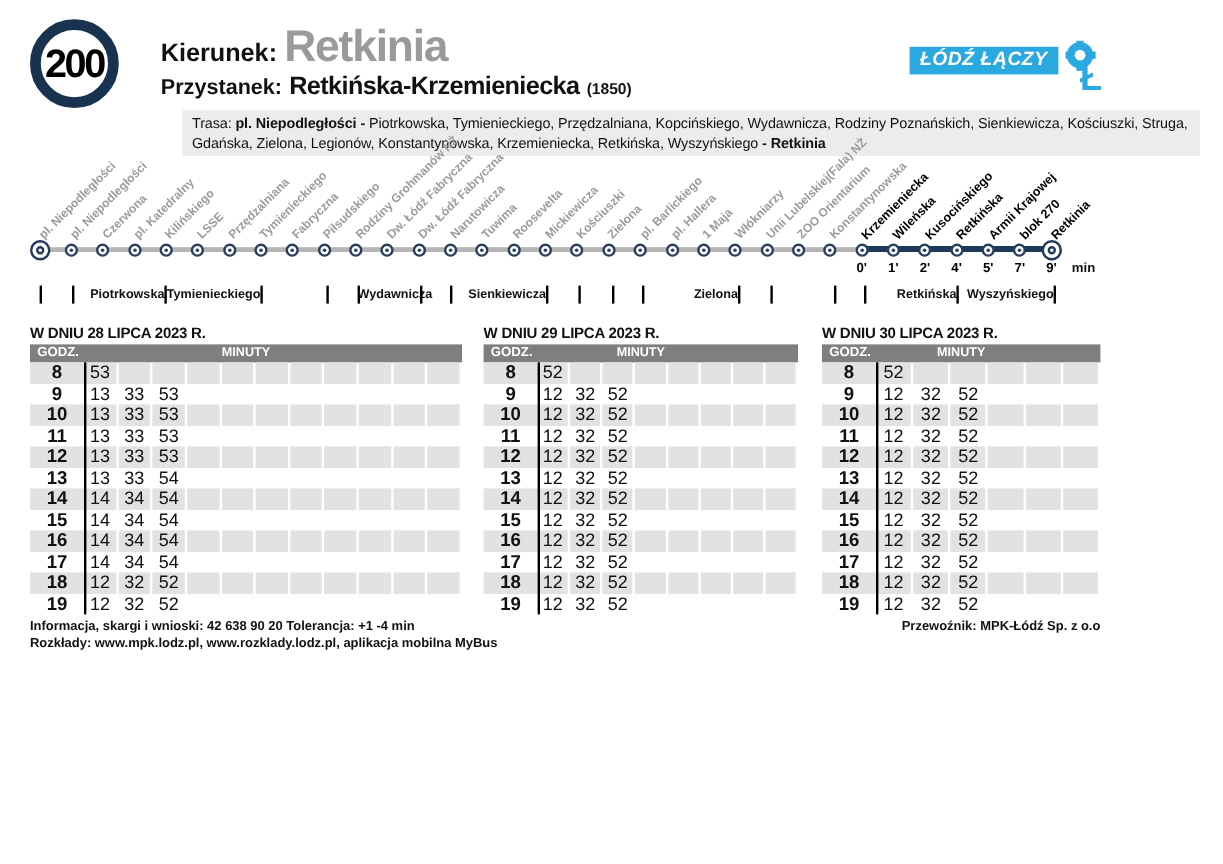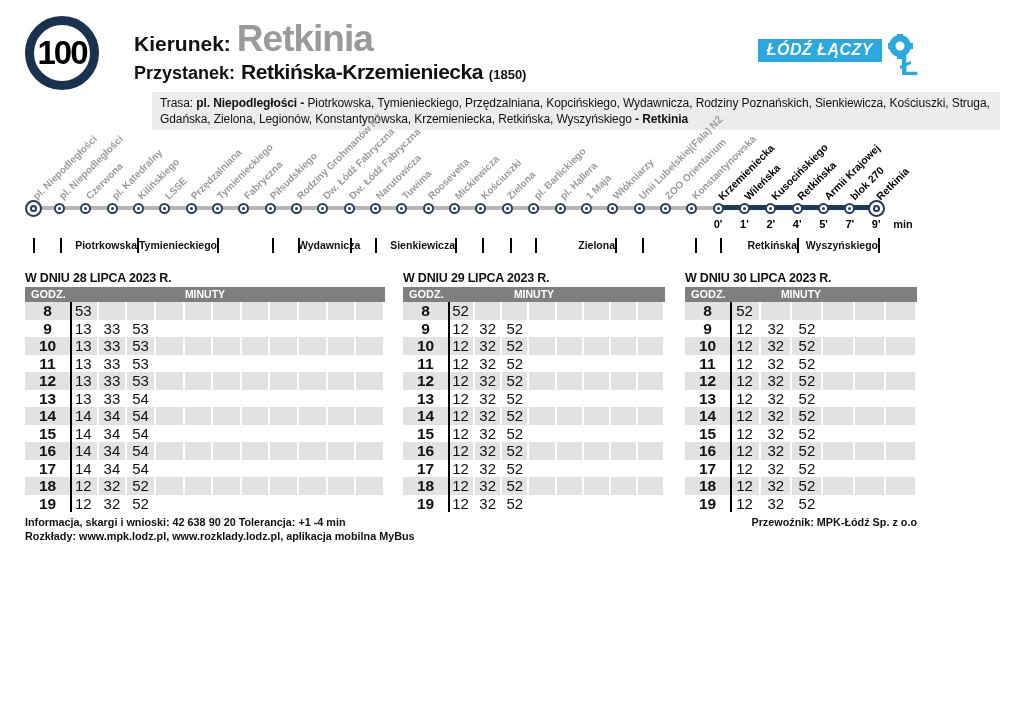--- a/index.html
+++ b/index.html
@@ -68,21 +68,21 @@
 
   
   #footer-left { left:25px; top:516px; font-size:10.8px; font-weight:bold; line-height:13.5px; }
   #footer-right { left:640px; top:516px; width:277px; text-align:right;
     font-size:10.8px; font-weight:bold; }
 </style>
 </head>
 <body>
 
 <div class="abs" id="line-badge">
-  <span>100</span>
+  <span>200</span>
 </div>
 
 <div class="abs" id="head-text">
   <div class="hrow">
     <span class="kier-label">Kierunek:</span>
     <span class="kier-value">Retkinia</span>
   </div>
   <div class="hrow">
     <span class="przy-label">Przystanek:</span>
     <span class="przy-value">Retkińska-Krzemieniecka</span>

